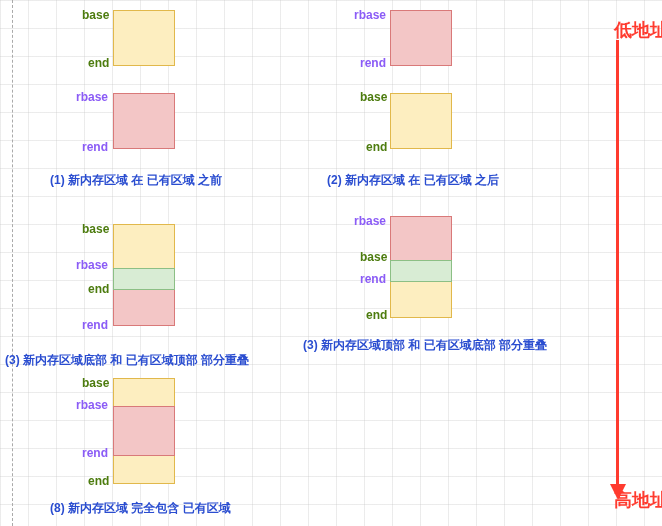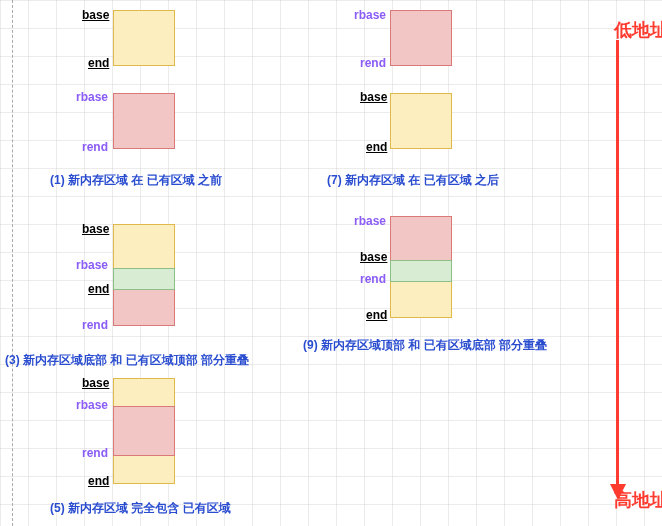--- a/index.html
+++ b/index.html
@@ -33,21 +33,21 @@
     border: 1px solid;
   }
   .yellow { background: #fdeec0; border-color: #e1b84b; }
   .red    { background: #f3c6c6; border-color: #d97979; }
   .green  { background: #d8ecd4; border-color: #8cbf85; }
   .label {
     position: absolute;
     font-weight: bold;
     white-space: nowrap;
   }
-  .pink  { color: #000000; text-decoration: underline; }
+  .pink  { color: #4d7c0f; }
   .rose  { color: #8b5cf6; }
   .caption {
     position: absolute;
     color: #2a4dd0;
     font-weight: bold;
     font-size: 12px;
     white-space: nowrap;
   }
   .arrow-line {
     position: absolute;
@@ -91,21 +91,21 @@
 <div class="caption" style="left:50px; top:172px;">(1) 新内存区域 在 已有区域 之前</div>
 
 <div class="block red" style="left:390px; top:10px; width:62px; height:56px;"></div>
 <div class="label rose" style="left:354px; top:8px;">rbase</div>
 <div class="label rose" style="left:360px; top:56px;">rend</div>
 
 <div class="block yellow" style="left:390px; top:93px; width:62px; height:56px;"></div>
 <div class="label pink" style="left:360px; top:90px;">base</div>
 <div class="label pink" style="left:366px; top:140px;">end</div>
 
-<div class="caption" style="left:327px; top:172px;">(7) 新内存区域 在 已有区域 之后</div>
+<div class="caption" style="left:327px; top:172px;">(2) 新内存区域 在 已有区域 之后</div>
 
 <div class="block yellow" style="left:113px; top:224px; width:62px; height:44px; border-bottom: none;"></div>
 <div class="block green" style="left:113px; top:268px; width:62px; height:22px;"></div>
 <div class="block red" style="left:113px; top:290px; width:62px; height:36px; border-top: none;"></div>
 
 <div class="label pink" style="left:82px; top:222px;">base</div>
 <div class="label rose" style="left:76px; top:258px;">rbase</div>
 <div class="label pink" style="left:88px; top:282px;">end</div>
 <div class="label rose" style="left:82px; top:318px;">rend</div>
 
@@ -113,24 +113,24 @@
 
 <div class="block red" style="left:390px; top:216px; width:62px; height:44px; border-bottom: none;"></div>
 <div class="block green" style="left:390px; top:260px; width:62px; height:22px;"></div>
 <div class="block yellow" style="left:390px; top:282px; width:62px; height:36px; border-top: none;"></div>
 
 <div class="label rose" style="left:354px; top:214px;">rbase</div>
 <div class="label pink" style="left:360px; top:250px;">base</div>
 <div class="label rose" style="left:360px; top:272px;">rend</div>
 <div class="label pink" style="left:366px; top:308px;">end</div>
 
-<div class="caption" style="left:303px; top:337px;">(9) 新内存区域顶部 和 已有区域底部 部分重叠</div>
+<div class="caption" style="left:303px; top:337px;">(3) 新内存区域顶部 和 已有区域底部 部分重叠</div>
 
 <div class="block yellow" style="left:113px; top:378px; width:62px; height:28px; border-bottom: none;"></div>
 <div class="block red" style="left:113px; top:406px; width:62px; height:50px;"></div>
 <div class="block yellow" style="left:113px; top:456px; width:62px; height:28px; border-top: none;"></div>
 
 <div class="label pink" style="left:82px; top:376px;">base</div>
 <div class="label rose" style="left:76px; top:398px;">rbase</div>
 <div class="label rose" style="left:82px; top:446px;">rend</div>
 <div class="label pink" style="left:88px; top:474px;">end</div>
 
-<div class="caption" style="left:50px; top:500px;">(5) 新内存区域 完全包含 已有区域</div>
+<div class="caption" style="left:50px; top:500px;">(8) 新内存区域 完全包含 已有区域</div>
 
 </body></html>

